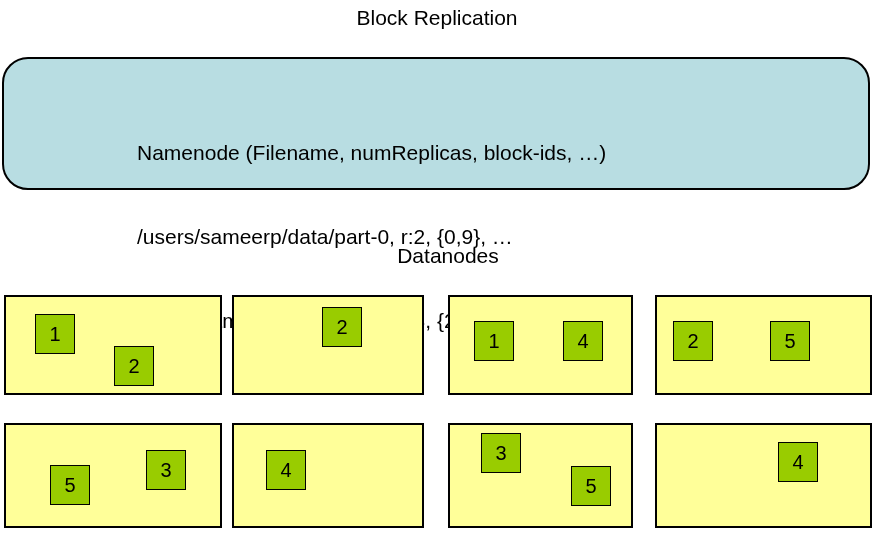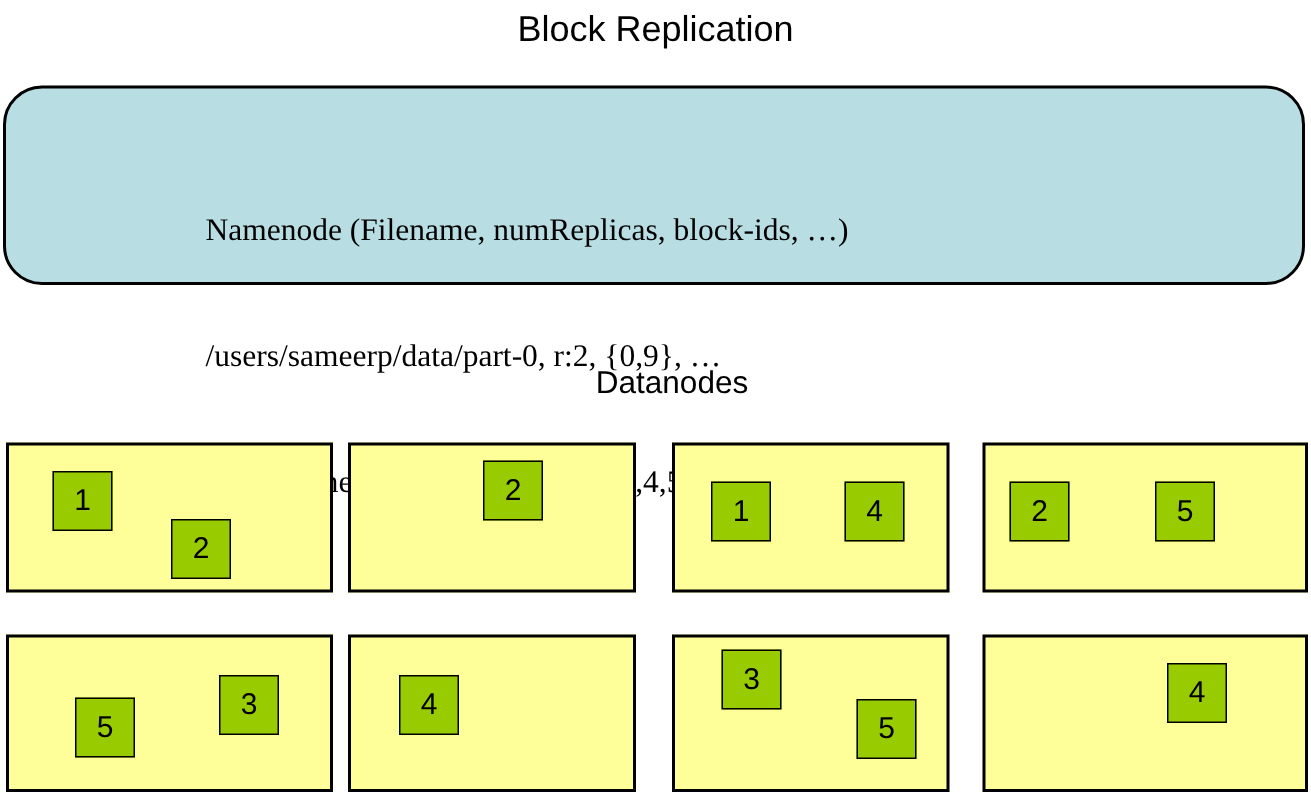--- a/index.html
+++ b/index.html
@@ -14,34 +14,33 @@
     height: 536px;
     background: #ffffff;
     overflow: hidden;
   }
   .diagram-title {
     position: absolute;
     top: 6px;
     left: 0;
     width: 100%;
     text-align: center;
-    font-size: 24px;
+    font-size: 21px;
     color: #000000;
   }
   .namenode-box {
     position: absolute;
     left: 2px;
     top: 57px;
     width: 868px;
     height: 133px;
     box-sizing: border-box;
     background: var(--namenode-fill, #b8dde2);
     border: 2px solid var(--border-color, #000000);
     border-radius: 26px;
-    font-family: Liberation Serif, serif;
   }
   .namenode-text {
     position: absolute;
     left: 133px;
     top: 24px;
     font-size: 21px;
     line-height: 28px;
     color: #000000;
     white-space: pre;
   }

